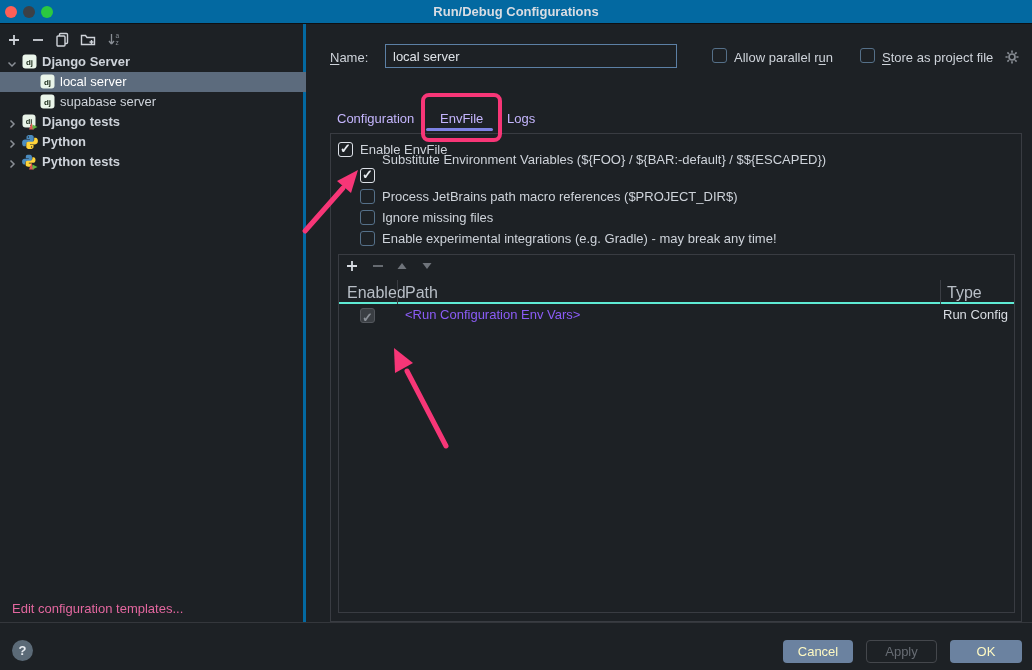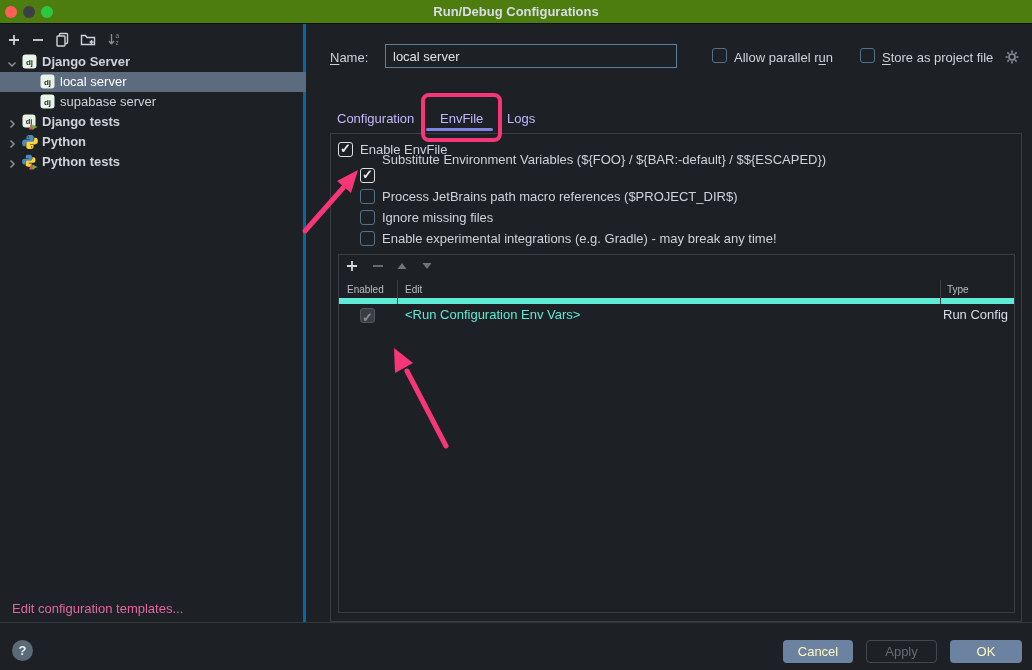--- a/index.html
+++ b/index.html
@@ -5,21 +5,21 @@
   * { margin:0; padding:0; box-sizing:border-box; }
   html,body { width:1032px; height:670px; }
   body {
     position:relative; overflow:hidden;
     background:#1d2125; color:#ced3da;
     font-family:"Liberation Sans", sans-serif; font-size:13px;
   }
   .abs { position:absolute; }
 
   
-  .titlebar { left:0; top:0; width:1032px; height:24px; background:#4d7c0f; border-bottom:1px solid #0e1013; }
+  .titlebar { left:0; top:0; width:1032px; height:24px; background:#0369a1; border-bottom:1px solid #0e1013; }
   .tl { position:absolute; top:6px; width:12px; height:12px; border-radius:50%; }
   .tl.red   { left:5px;  background:#ff5f57; }
   .tl.gray  { left:23px; background:#3c4046; }
   .tl.green { left:41px; background:#2bc840; }
   .dlg-title { position:absolute; top:4px; left:0; width:100%; text-align:center; font-weight:bold; color:#d9dde3; }
 
   
   .sidebar { left:0; top:24px; width:306px; height:598px; border-right:3px solid #0369a1; }
   .sb-toolbar { position:absolute; left:0; top:4px; width:100%; height:26px; }
   .tbtn { position:absolute; top:4px; width:18px; height:18px; display:flex; align-items:center; justify-content:center; cursor:pointer; }
@@ -48,24 +48,24 @@
   .cb-label { white-space:nowrap; }
 
   
   .tab { top:107px; height:24px; line-height:24px; color:#c4b5fd; cursor:pointer; }
   .tab-underline { left:426px; top:128px; width:67px; height:3px; background:#7d82e3; border-radius:2px; }
 
   
   .panel { left:330px; top:133px; width:692px; height:489px; border:1px solid #393c42; }
   .etable { position:absolute; left:7px; top:120px; width:677px; height:359px; border:1px solid #393c42; }
   .etable .ttool { position:absolute; left:0; top:0; width:100%; height:25px; }
-  .etable .thead { position:absolute; left:0; top:25px; width:100%; height:24px; border-bottom:6px solid #5eead4; color:#b9bfc7; font-size:10px; }
+  .etable .thead { position:absolute; left:0; top:25px; width:100%; height:24px; border-bottom:2px solid #5eead4; color:#b9bfc7; font-size:16px; }
   .etable .colsep { position:absolute; top:25px; width:1px; height:24px; background:#3b3e44; }
   .etable .row { position:absolute; left:0; width:100%; height:22px; line-height:22px; white-space:nowrap; }
-  .gray-text { color:#5eead4; }
+  .gray-text { color:#8b5cf6; }
   .white-text { color:#d9dde3; }
 
   
   .footer { left:0; top:622px; width:1032px; height:48px; border-top:1px solid #34373c; }
   .help-btn { position:absolute; left:12px; top:17px; width:21px; height:21px; border-radius:50%;
     background:#5b6a77; color:#e9edf2; font-weight:bold; text-align:center; line-height:21px; cursor:pointer; }
   .btn { position:absolute; top:17px; height:23px; border-radius:4px; background:#6b82a0; color:#fef9c3;
     border:none; font-family:"Liberation Sans", sans-serif; font-size:13px; cursor:pointer; }
   .btn.outline { background:transparent; border:1px solid #44474c; color:#676c73; }
   .btn.cancel { left:783px; width:70px; }
@@ -238,21 +238,21 @@
       </span>
       <span class="tbtn" style="left:79px; top:3px;">
         <span><svg width="12" height="12" viewBox="0 0 12 12">
               <path d="M6 9L1.5 3h9z" fill="#6f747b"></path>
             </svg></span>
       </span>
     </div>
 
     <div class="thead">
       <span style="position:absolute; left:8px; top:4px;">Enabled</span>
-      <span style="position:absolute; left:66px; top:4px;">Edit</span>
+      <span style="position:absolute; left:66px; top:4px;">Path</span>
       <span style="position:absolute; left:608px; top:4px;">Type</span>
     </div>
     <div class="colsep" style="left:58px;"></div>
     <div class="colsep" style="left:601px;"></div>
 
     <div class="row" style="top:49px;">
       <span class="cb discheck" style="position:absolute; left:21px; top:4px;"></span>
       <span class="gray-text" style="position:absolute; left:66px;">&lt;Run Configuration Env Vars&gt;</span>
       <span class="white-text" style="position:absolute; left:604px;">Run Config</span>
     </div>

